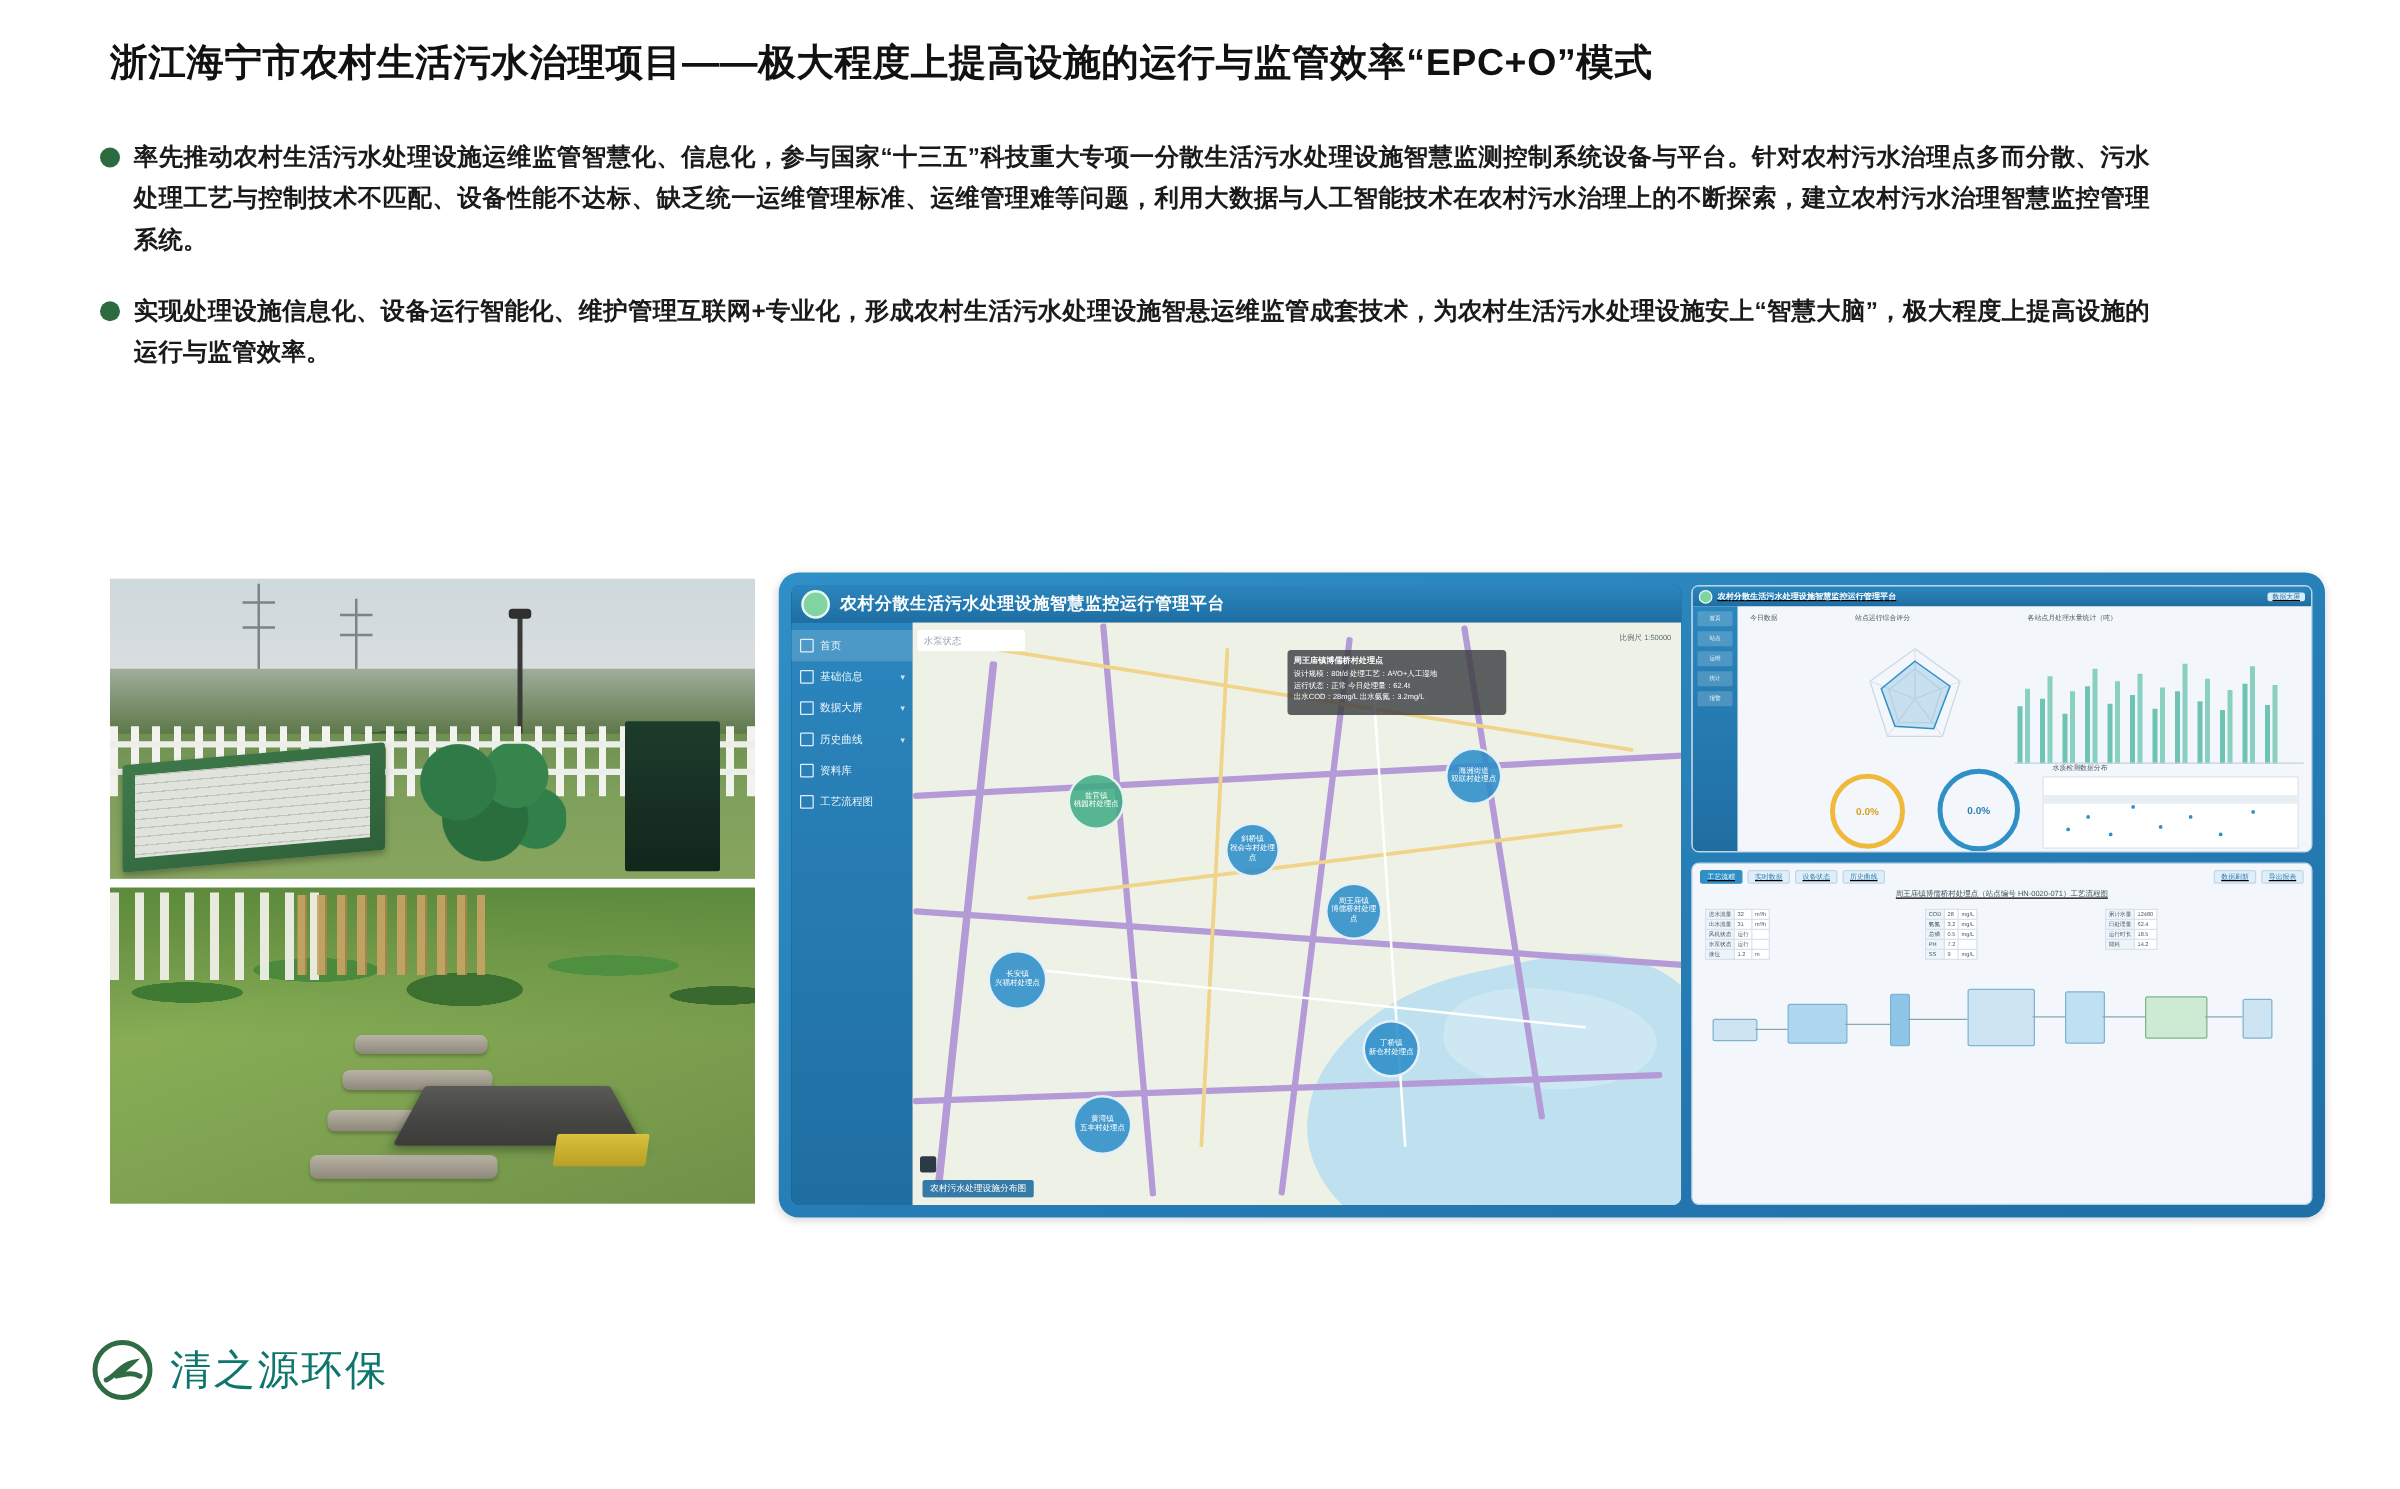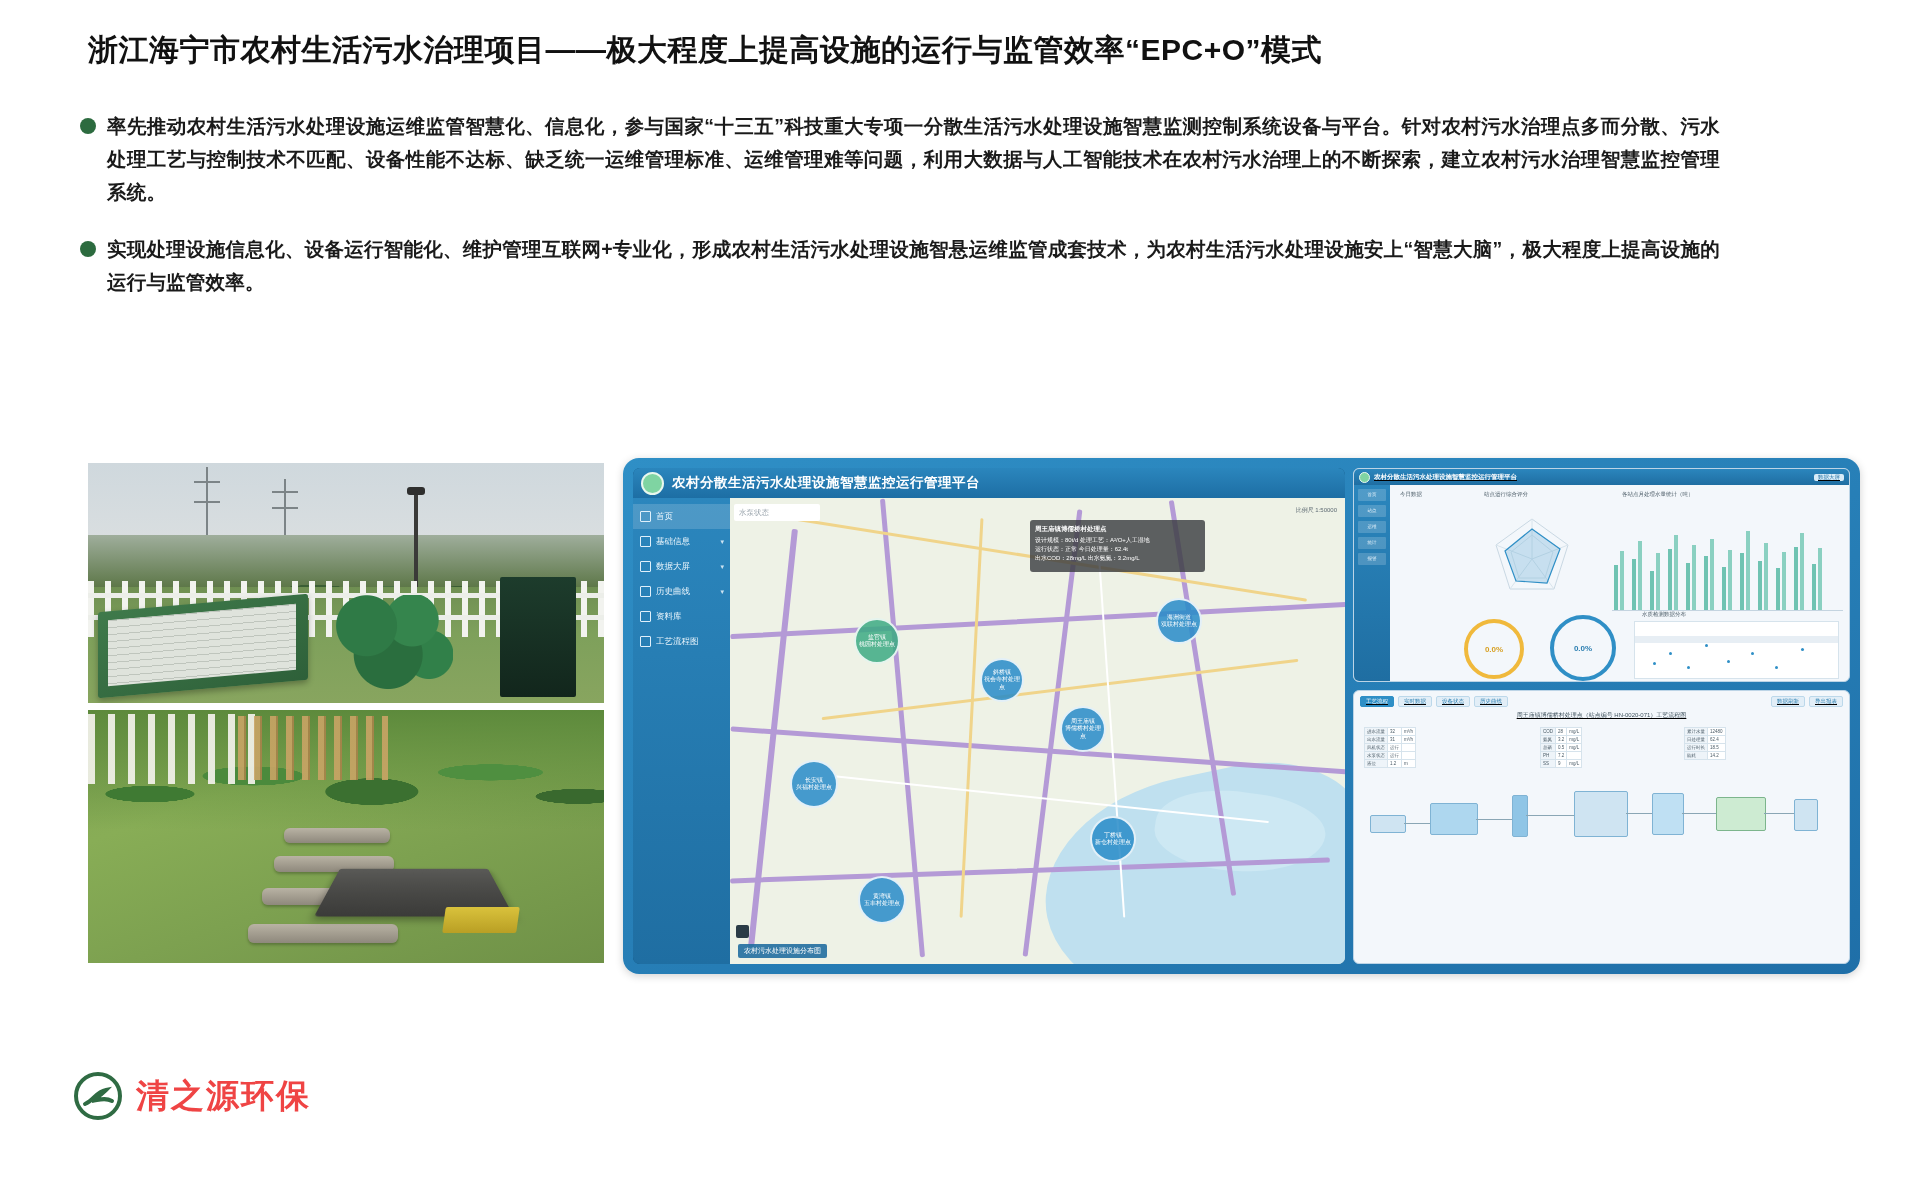--- a/index.html
+++ b/index.html
@@ -396,21 +396,21 @@
   }
   .flow-line { position: absolute; background: #8aa6b5; height: 1px; }
 
   
   .logo-wrap {
     position: absolute; left: 72px; top: 1070px;
     display: flex; align-items: center; gap: 12px;
   }
   .logo-mark { width: 52px; height: 52px; flex: 0 0 52px; }
   .logo-text {
-    font-size: 33px; font-weight: 700; color: #ef4444; letter-spacing: 2px;
+    font-size: 33px; font-weight: 400; color: #0f766e; letter-spacing: 2px;
   }
 </style>
 </head>
 <body>
 
 <div class="slide-title">浙江海宁市农村生活污水治理项目——极大程度上提高设施的运行与监管效率“EPC+O”模式</div>
 
 <div class="bullets">
 
   <div class="bullet-row">

